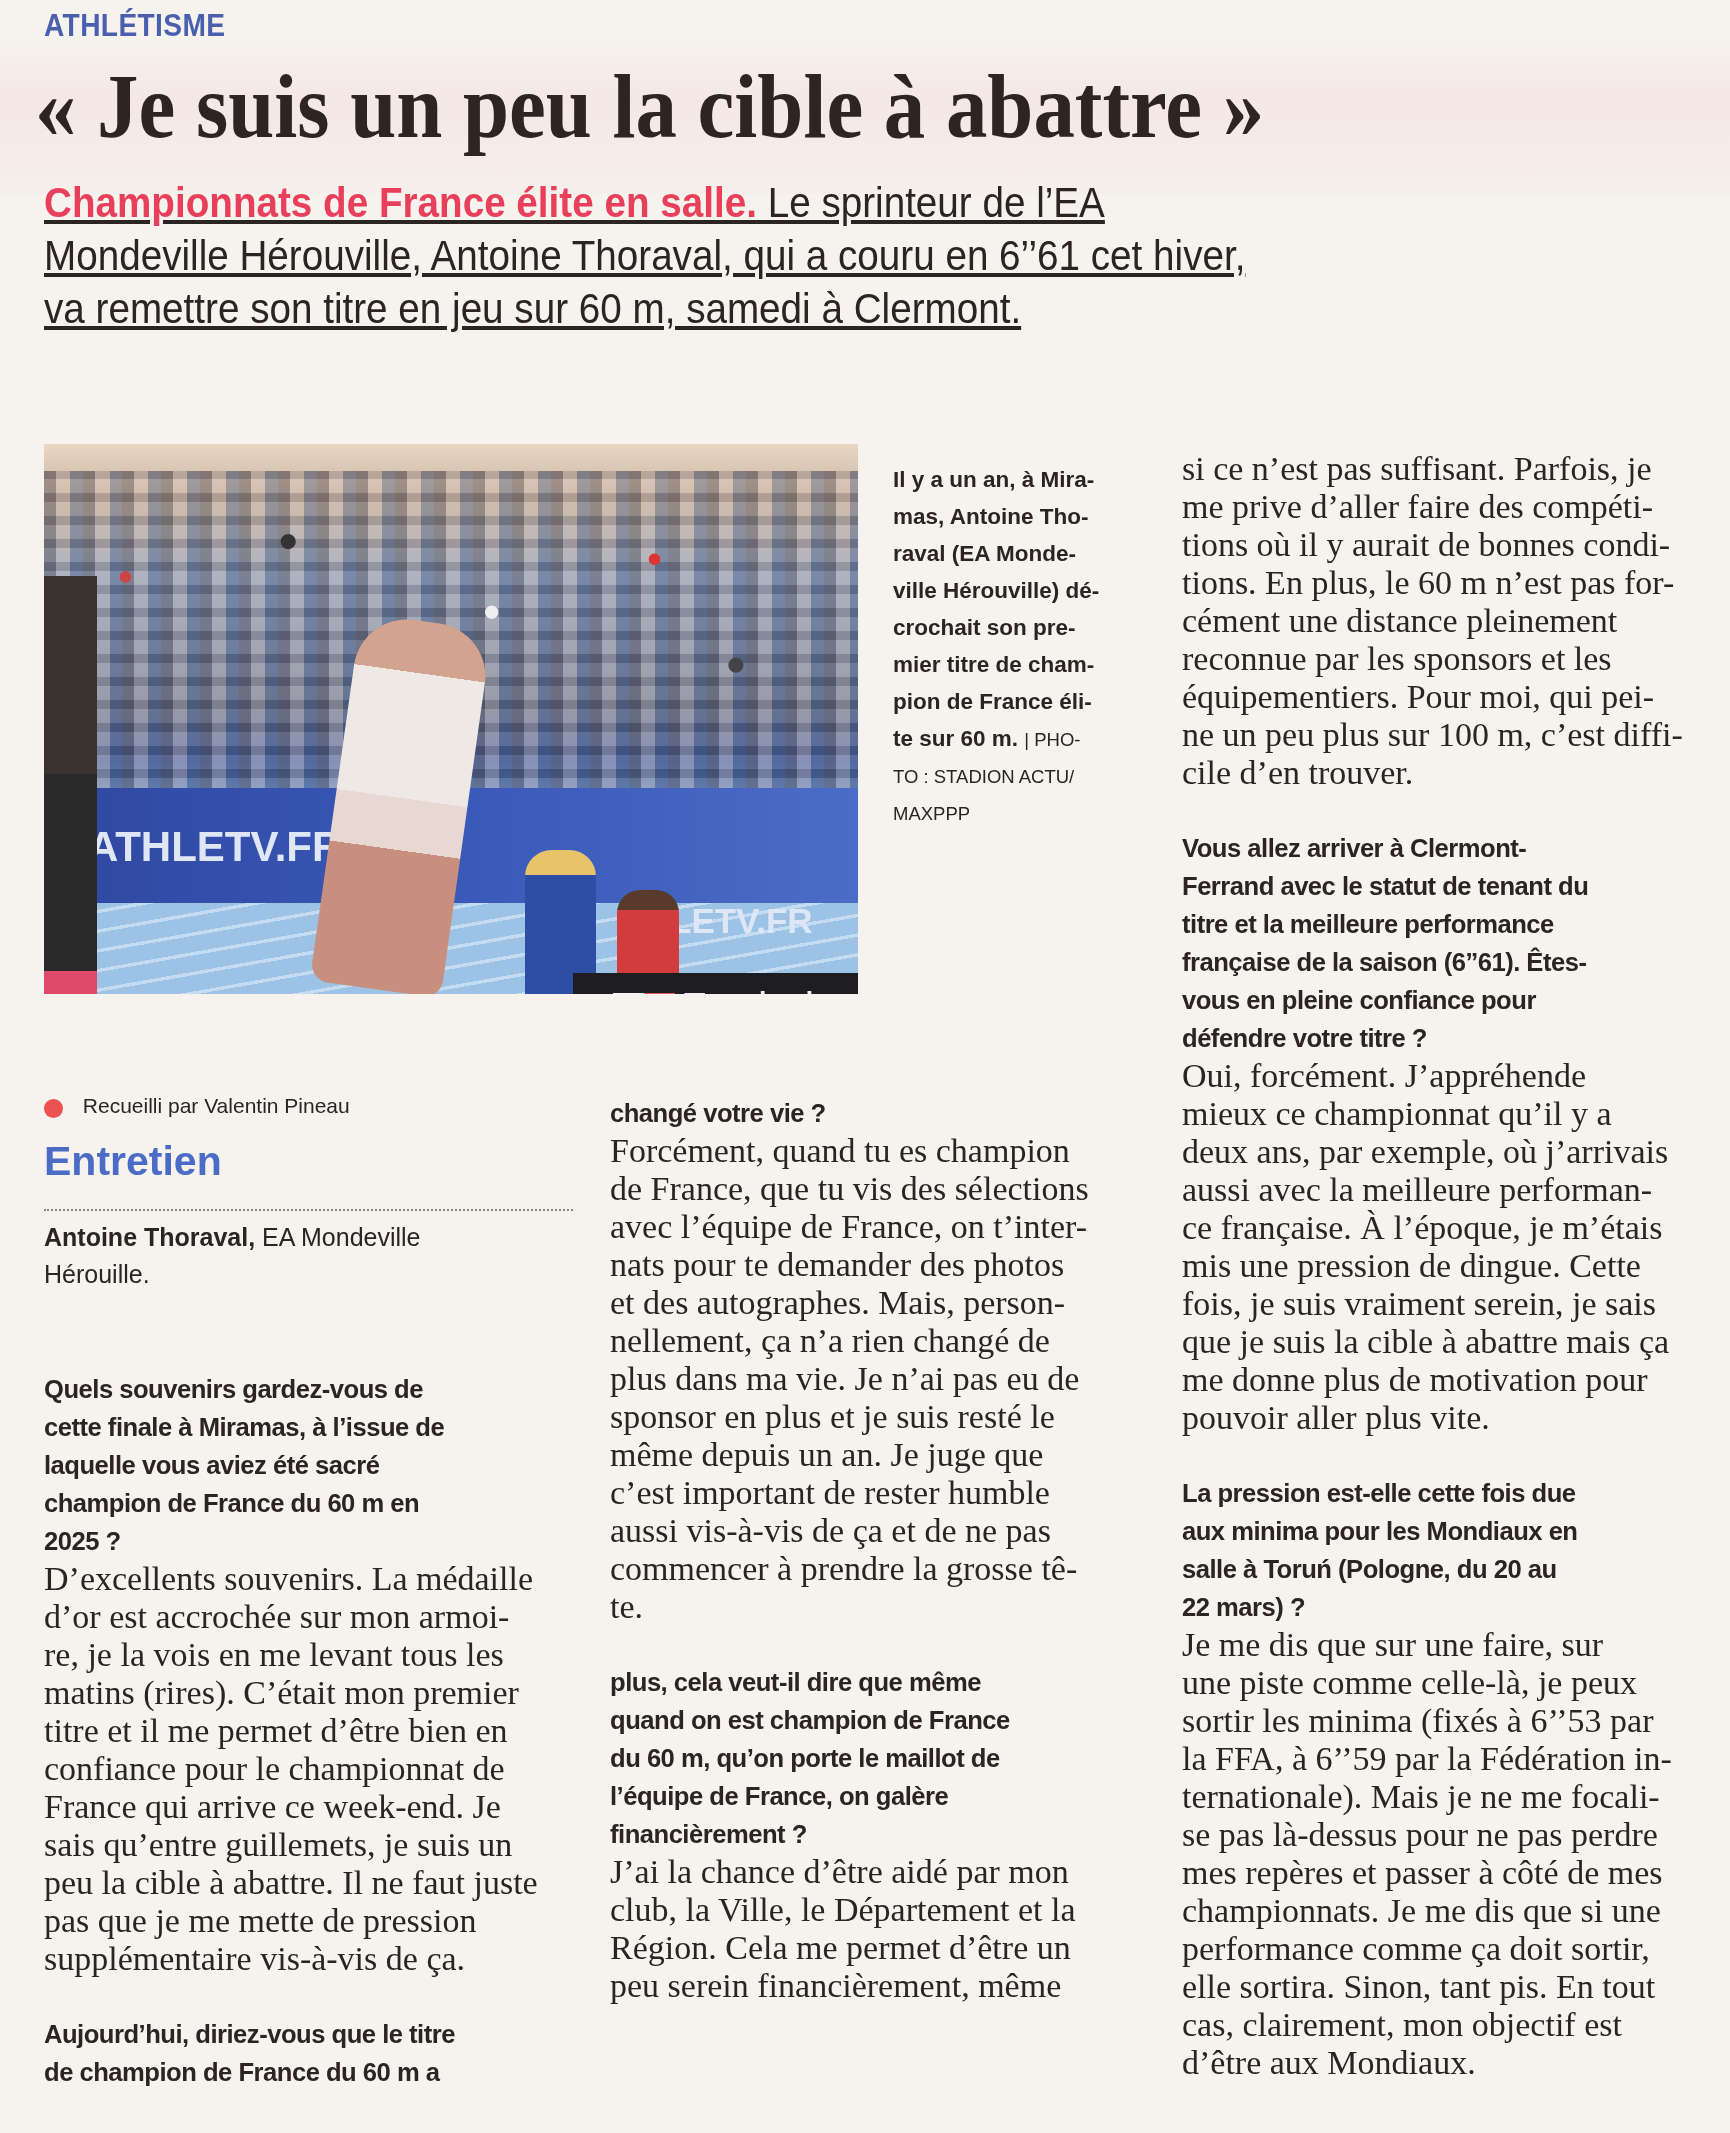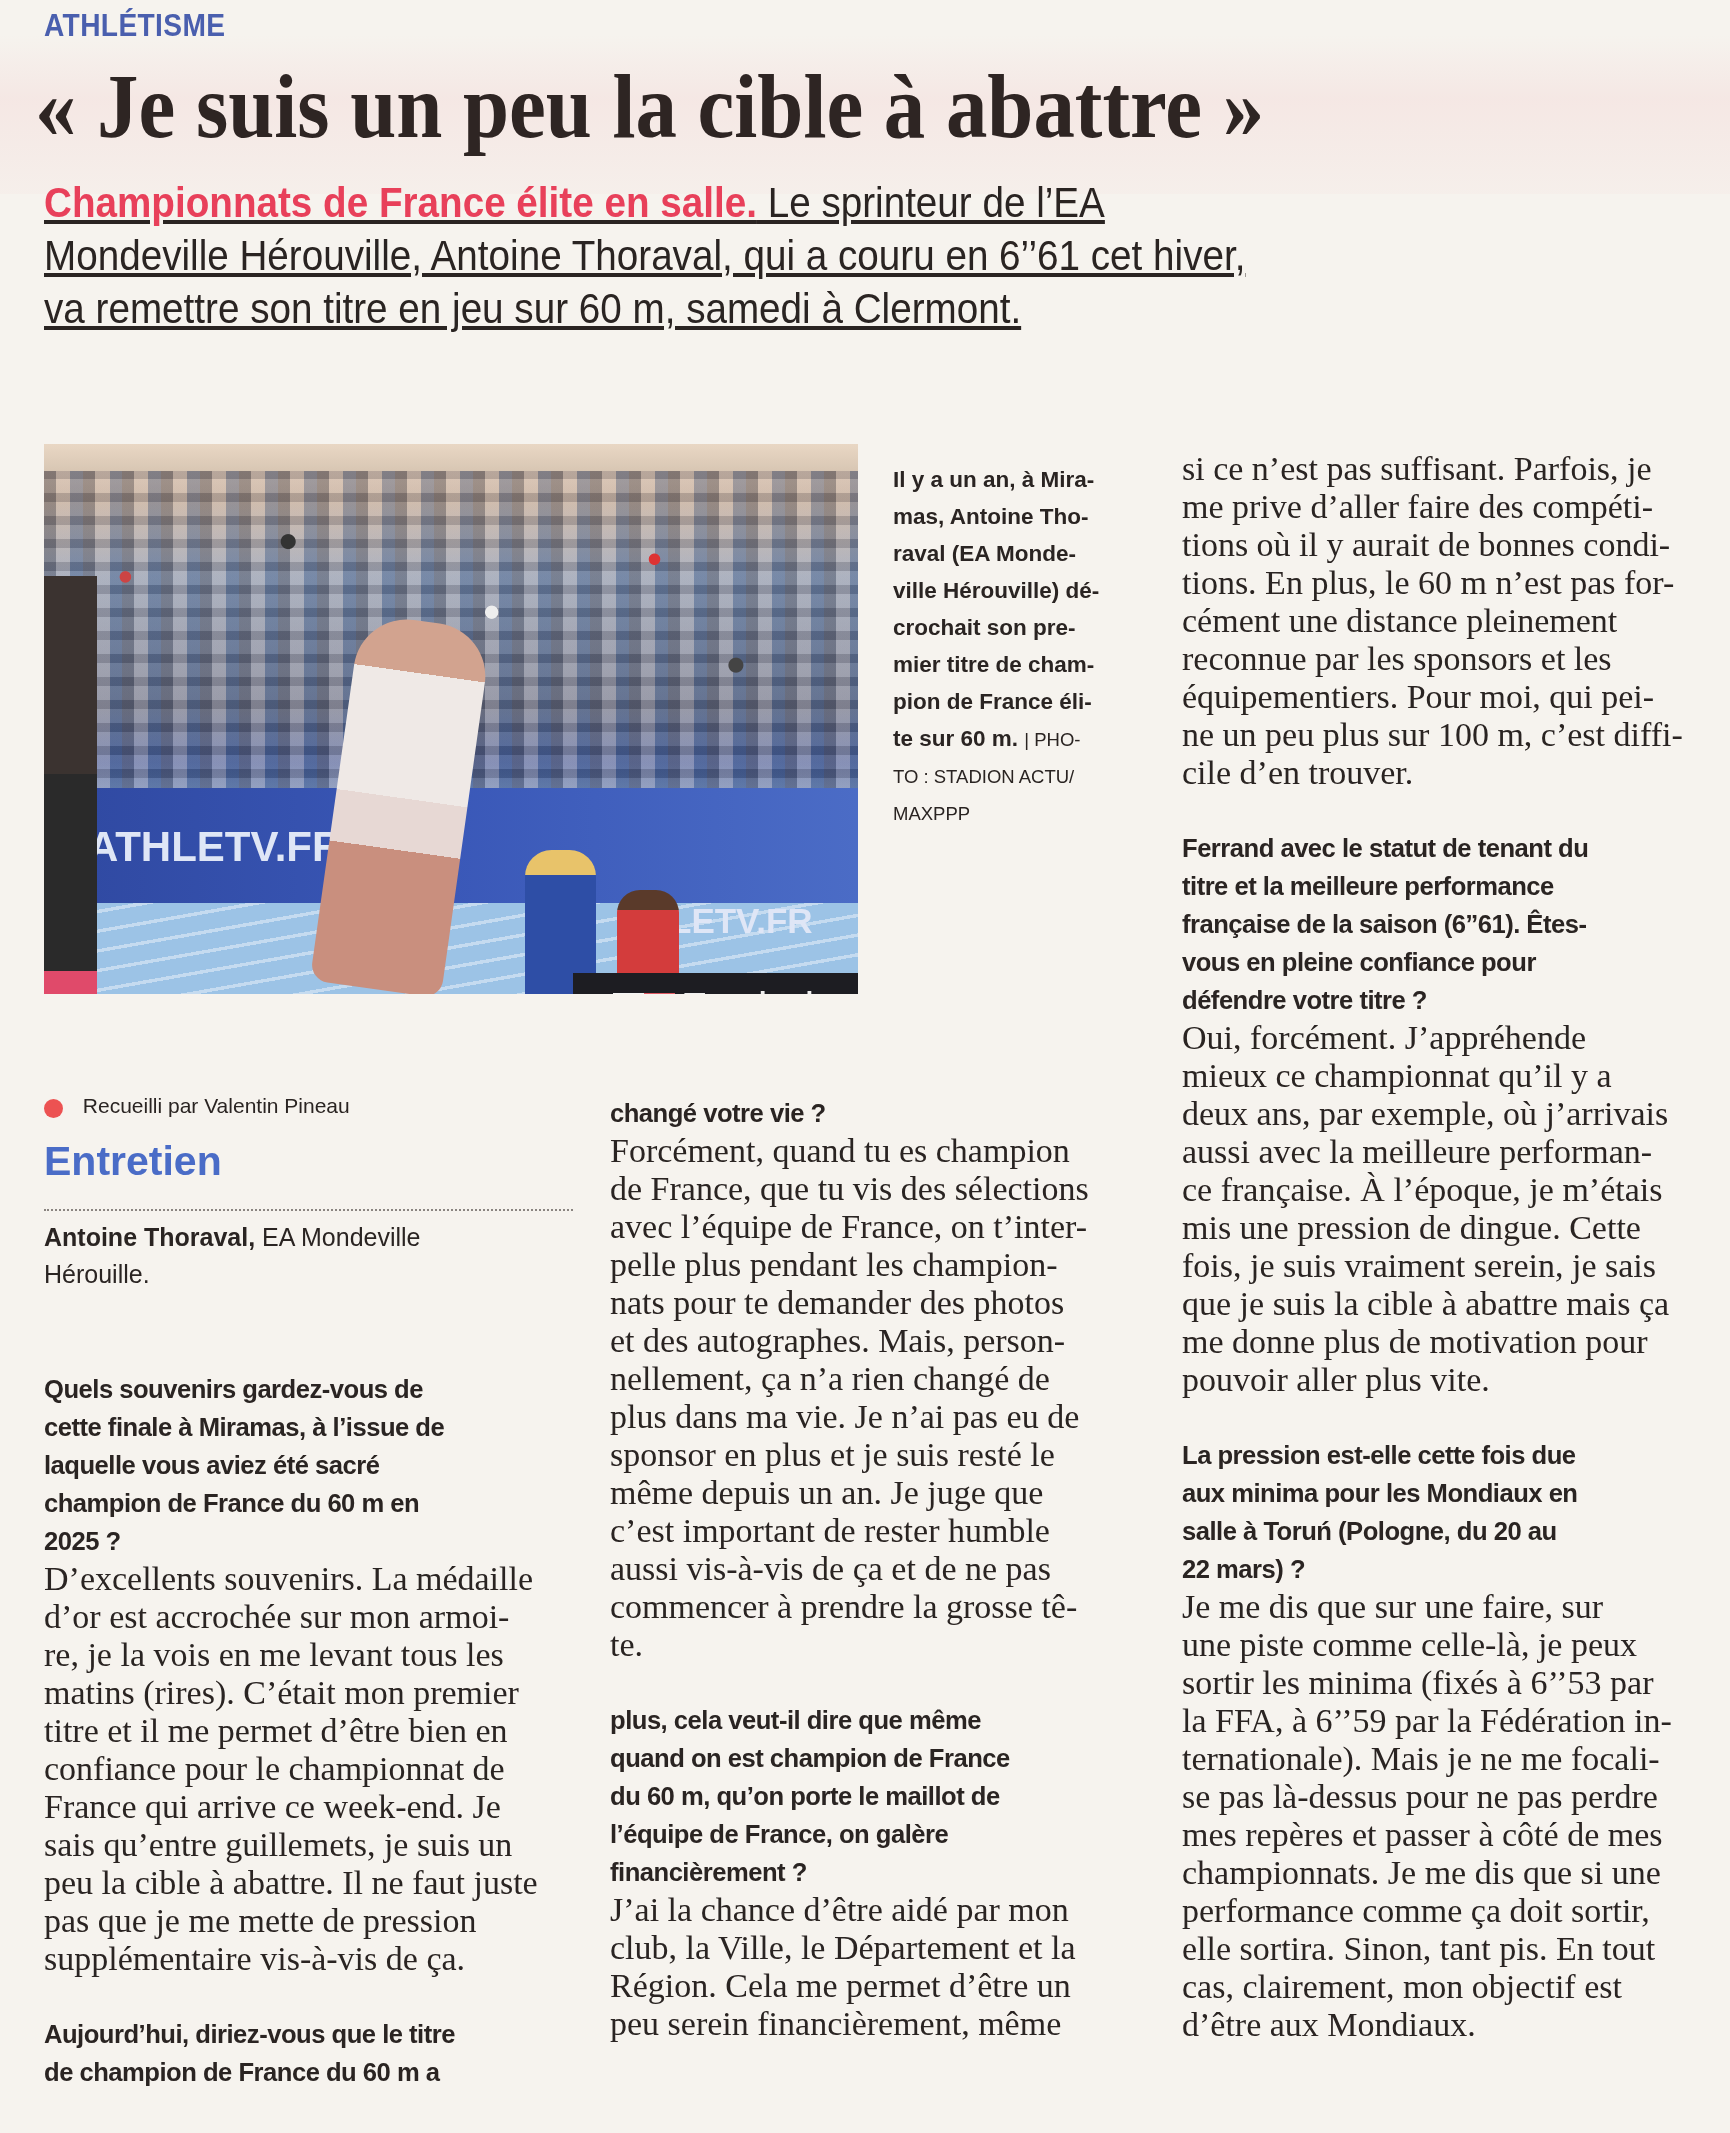--- a/index.html
+++ b/index.html
@@ -235,21 +235,20 @@
 </div>
 
 <div class="col col2" style="top:1094px;">
   <div class="q">
     <span class="line">changé votre vie ?</span>
   </div>
   <div class="a">
     <span class="line">Forcément, quand tu es champion</span>
     <span class="line">de France, que tu vis des sélections</span>
     <span class="line">avec l’équipe de France, on t’inter-</span>
-    <span class="line">pelle plus pendant les champion-</span>
     <span class="line">nats pour te demander des photos</span>
     <span class="line">et des autographes. Mais, person-</span>
     <span class="line">nellement, ça n’a rien changé de</span>
     <span class="line">plus dans ma vie. Je n’ai pas eu de</span>
     <span class="line">sponsor en plus et je suis resté le</span>
     <span class="line">même depuis un an. Je juge que</span>
     <span class="line">c’est important de rester humble</span>
     <span class="line">aussi vis-à-vis de ça et de ne pas</span>
     <span class="line">commencer à prendre la grosse tê-</span>
     <span class="line">te.</span>
@@ -277,20 +276,21 @@
     <span class="line">tions où il y aurait de bonnes condi-</span>
     <span class="line">tions. En plus, le 60 m n’est pas for-</span>
     <span class="line">cément une distance pleinement</span>
     <span class="line">reconnue par les sponsors et les</span>
     <span class="line">équipementiers. Pour moi, qui pei-</span>
     <span class="line">ne un peu plus sur 100 m, c’est diffi-</span>
     <span class="line">cile d’en trouver.</span>
   </div>
   <div class="gap"></div>
   <div class="q">
+    <span class="line">Vous allez arriver à Clermont-</span>
     <span class="line">Ferrand avec le statut de tenant du</span>
     <span class="line">titre et la meilleure performance</span>
     <span class="line">française de la saison (6’’61). Êtes-</span>
     <span class="line">vous en pleine confiance pour</span>
     <span class="line">défendre votre titre ?</span>
   </div>
   <div class="a">
     <span class="line">Oui, forcément. J’appréhende</span>
     <span class="line">mieux ce championnat qu’il y a</span>
     <span class="line">deux ans, par exemple, où j’arrivais</span>

